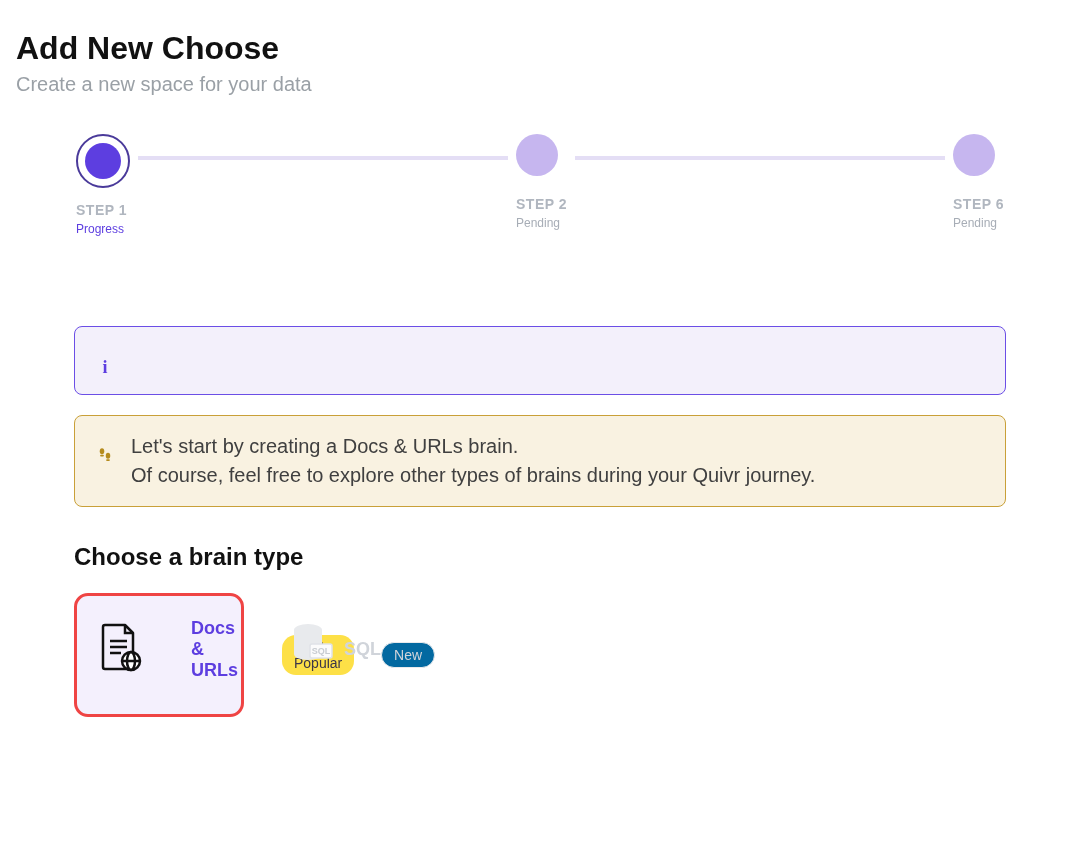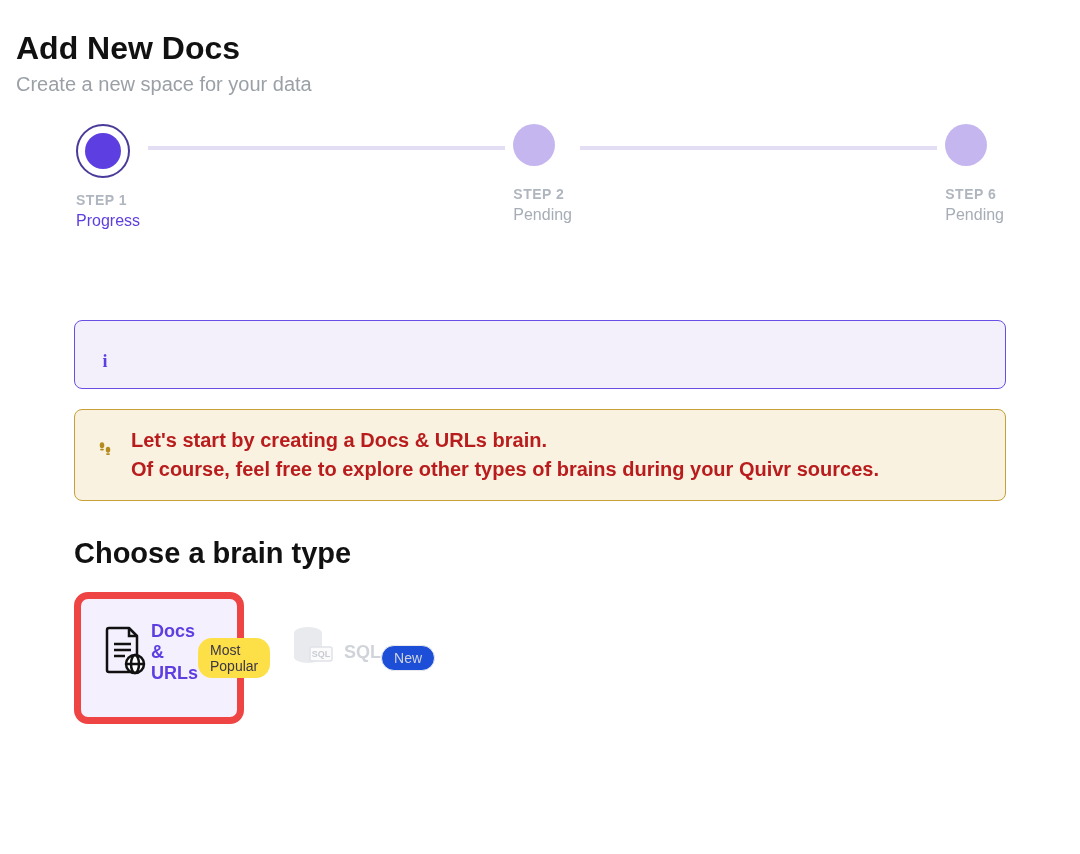--- a/index.html
+++ b/index.html
@@ -15,21 +15,21 @@
 }
 .header-title {
   font-size: 32px;
   font-weight: 800;
   color: #111;
   margin-bottom: 6px;
 }
 .header-sub {
   font-size: 20px;
   color: #9aa0a6;
-  margin-bottom: 28px;
+  margin-bottom: 38px;
 }
 .stepper {
   display: flex;
   align-items: flex-start;
   justify-content: flex-start;
   margin: 0 60px 90px 60px;
 }
 .step-col {
   display: flex;
   flex-direction: column;
@@ -65,21 +65,21 @@
   margin: 0 8px;
   margin-top: 22px;
 }
 .step-label {
   font-size: 14px;
   font-weight: 600;
   color: #b0b6bf;
   letter-spacing: 0.5px;
 }
 .step-status {
-  font-size: 16px;
+  font-size: 12px;
   margin-top: 4px;
 }
 .step-status.active {
   color: #5d3ee0;
   font-weight: 500;
 }
 .step-status.pending {
   color: #a7adb6;
 }
 .callout {
@@ -97,62 +97,62 @@
 .callout.purple .callout-text {
   color: #5d3ee0;
   font-size: 20px;
   line-height: 1.45;
 }
 .callout.gold {
   background: #f9f2e1;
   border: 1.5px solid #c9a038;
 }
 .callout.gold .callout-text {
-  color: #b91c1c;
+  color: #404040;
   font-size: 20px;
   line-height: 1.45;
-  font-weight: bold;
 }
 .callout-icon {
   flex-shrink: 0;
   width: 20px;
   display: flex;
   align-items: center;
   justify-content: center;
   margin-top: 14px;
 }
 .info-glyph {
   font-family: Georgia, serif;
   font-weight: bold;
   color: #5d3ee0;
   font-size: 18px;
 }
 .section-title {
-  font-size: 29px;
+  font-size: 24px;
   font-weight: 800;
   color: #111;
   margin: 36px 0 22px 58px;
 }
 .cards {
   display: flex;
   gap: 24px;
   margin-left: 58px;
 }
 .card {
   width: 170px;
   border-radius: 14px;
   padding: 20px 14px;
   display: flex;
   flex-direction: row;
   align-items: center;
   cursor: pointer;
 }
 .card.selected {
   background: #f4f0fd;
-  border: 7px solid #ef4444;
+  border: 3px solid #ef4444;
+  gap: 44px;
 }
 .card-icon {
   height: 62px;
   display: flex;
   align-items: center;
   justify-content: center;
   margin-bottom: 16px;
 }
 .card-label {
   font-size: 18px;
@@ -168,29 +168,29 @@
 .badge {
   font-size: 14px;
   padding: 4px 12px;
   border-radius: 14px;
 }
 .badge.popular {
   background: #fde047;
   color: #3a3548;
 }
 .badge.new {
-  background: #1d4ed8;
+  background: #0369a1;
   color: #d0d4da;
   border: 1px solid #e8eaed;
 }
 </style>
 </head>
 <body>
 
-<h1 class="header-title">Add New Docs</h1>
+<h1 class="header-title">Add New Choose</h1>
 <p class="header-sub">Create a new space for your data</p>
 
 <div class="stepper">
   <div class="step-col">
     <div class="step-circle active">
         <div class="inner"></div>
       </div>
     <div class="step-label">STEP 1</div>
     <div class="step-status active">Progress</div>
   </div>
@@ -218,21 +218,21 @@
   <div class="callout-icon">
     <svg width="18" height="18" viewBox="0 0 24 24" fill="#b58b1d">
         <ellipse cx="8" cy="7" rx="3" ry="4"></ellipse>
         <rect x="5.5" y="11.5" width="5" height="2.5" rx="1.2"></rect>
         <ellipse cx="16" cy="13" rx="3" ry="4"></ellipse>
         <rect x="13.5" y="17.5" width="5" height="2.5" rx="1.2"></rect>
       </svg>
   </div>
   <div class="callout-text">
     <span>Let's start by creating a Docs &amp; URLs brain.</span><br>
-    <span>Of course, feel free to explore other types of brains during your Quivr sources.</span>
+    <span>Of course, feel free to explore other types of brains during your Quivr journey.</span>
   </div>
 </div>
 
 <h2 class="section-title">Choose a brain type</h2>
 
 <div class="cards">
   <div class="card selected">
     <div class="card-icon">
       <svg width="56" height="56" viewBox="0 0 56 56" fill="none" stroke="#111" stroke-width="2.5">
         <path d="M14 6 h20 l8 8 v34 a2 2 0 0 1 -2 2 h-26 a2 2 0 0 1 -2 -2 v-40 a2 2 0 0 1 2 -2 z" stroke-linejoin="round"></path>

